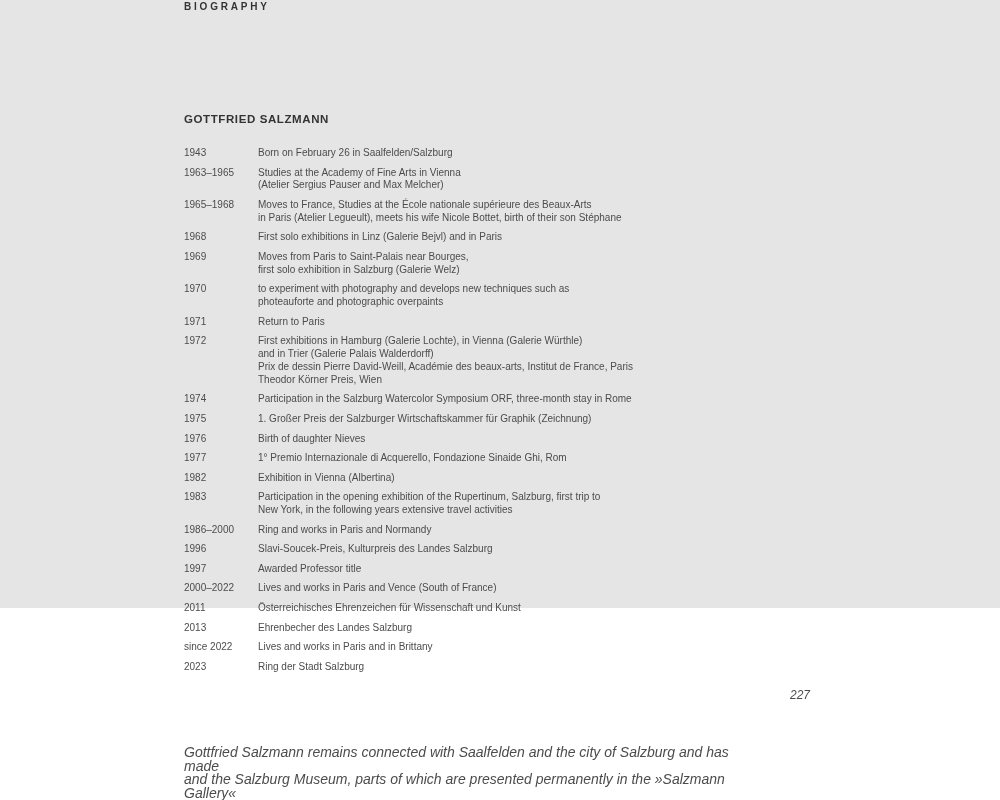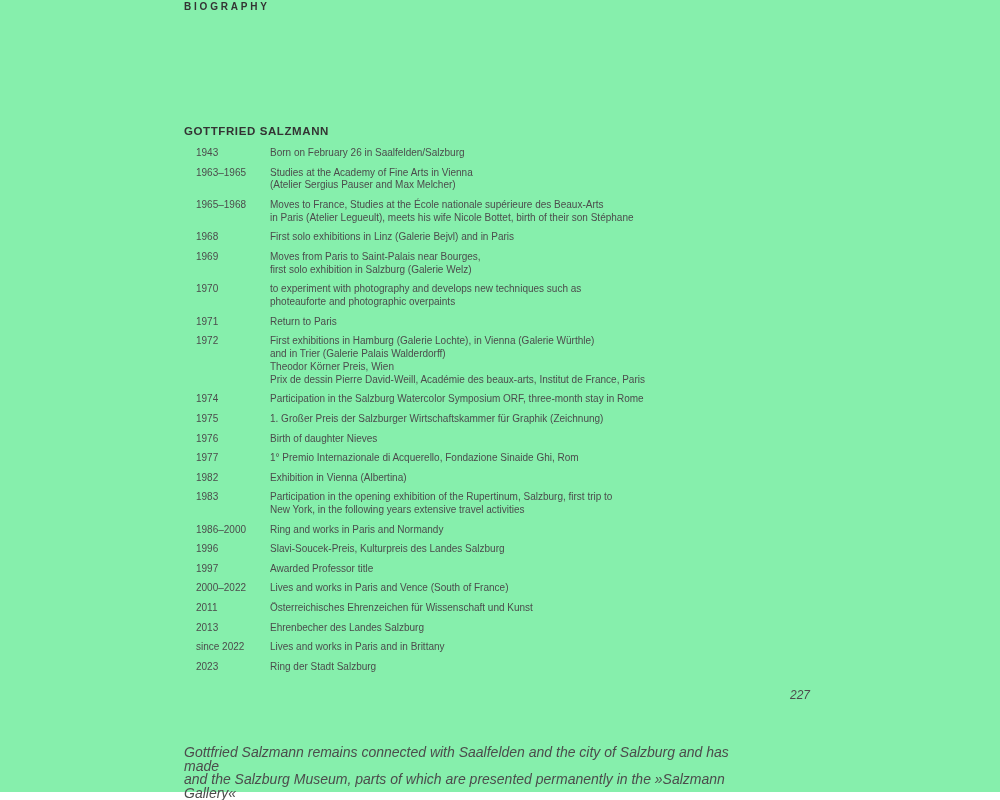--- a/index.html
+++ b/index.html
@@ -4,56 +4,54 @@
 <style>
   * { margin: 0; padding: 0; box-sizing: border-box; }
   html, body {
     width: 1000px; height: 800px;
     background: #ffffff;
     font-family: "Liberation Sans", sans-serif;
     overflow: hidden;
   }
   .page {
     position: relative;
-    width: 1000px; height: 792px;
-    background: #86efac;
+    width: 1000px; height: 608px;
+    background: #e5e5e5;
   }
   .header {
     position: absolute;
     left: 184px; top: 1px;
     font-size: 10px;
     font-weight: bold;
     letter-spacing: 2.8px;
     color: #333333;
   }
   .title {
     position: absolute;
     left: 184px; top: 113px;
     font-size: 11.5px;
     font-weight: bold;
     letter-spacing: 0.6px;
     color: #333333;
-    margin-top: 12px;
   }
   .timeline {
     position: absolute;
     left: 184px; top: 147px;
     width: 640px;
   }
   .row {
     display: flex;
     margin-bottom: 6.8px;
   }
   .year {
     width: 74px;
     flex-shrink: 0;
     font-size: 10px;
     line-height: 12.8px;
     color: #4c4c4c;
-    margin-left: 12px;
   }
   .desc {
     font-size: 10px;
     line-height: 12.8px;
     color: #4c4c4c;
   }
   .page-number {
     position: absolute;
     left: 790px; top: 688px;
     font-size: 12px;
@@ -128,22 +126,22 @@
     <div class="desc">
           <div>Return to Paris</div>
         </div>
   </div>
 
   <div class="row">
     <div class="year">1972</div>
     <div class="desc">
           <div>First exhibitions in Hamburg (Galerie Lochte), in Vienna (Galerie Würthle)</div>
           <div>and in Trier (Galerie Palais Walderdorff)</div>
+          <div>Prix de dessin Pierre David-Weill, Académie des beaux-arts, Institut de France, Paris</div>
           <div>Theodor Körner Preis, Wien</div>
-          <div>Prix de dessin Pierre David-Weill, Académie des beaux-arts, Institut de France, Paris</div>
         </div>
   </div>
 
   <div class="row">
     <div class="year">1974</div>
     <div class="desc">
           <div>Participation in the Salzburg Watercolor Symposium ORF, three-month stay in Rome</div>
         </div>
   </div>
 

